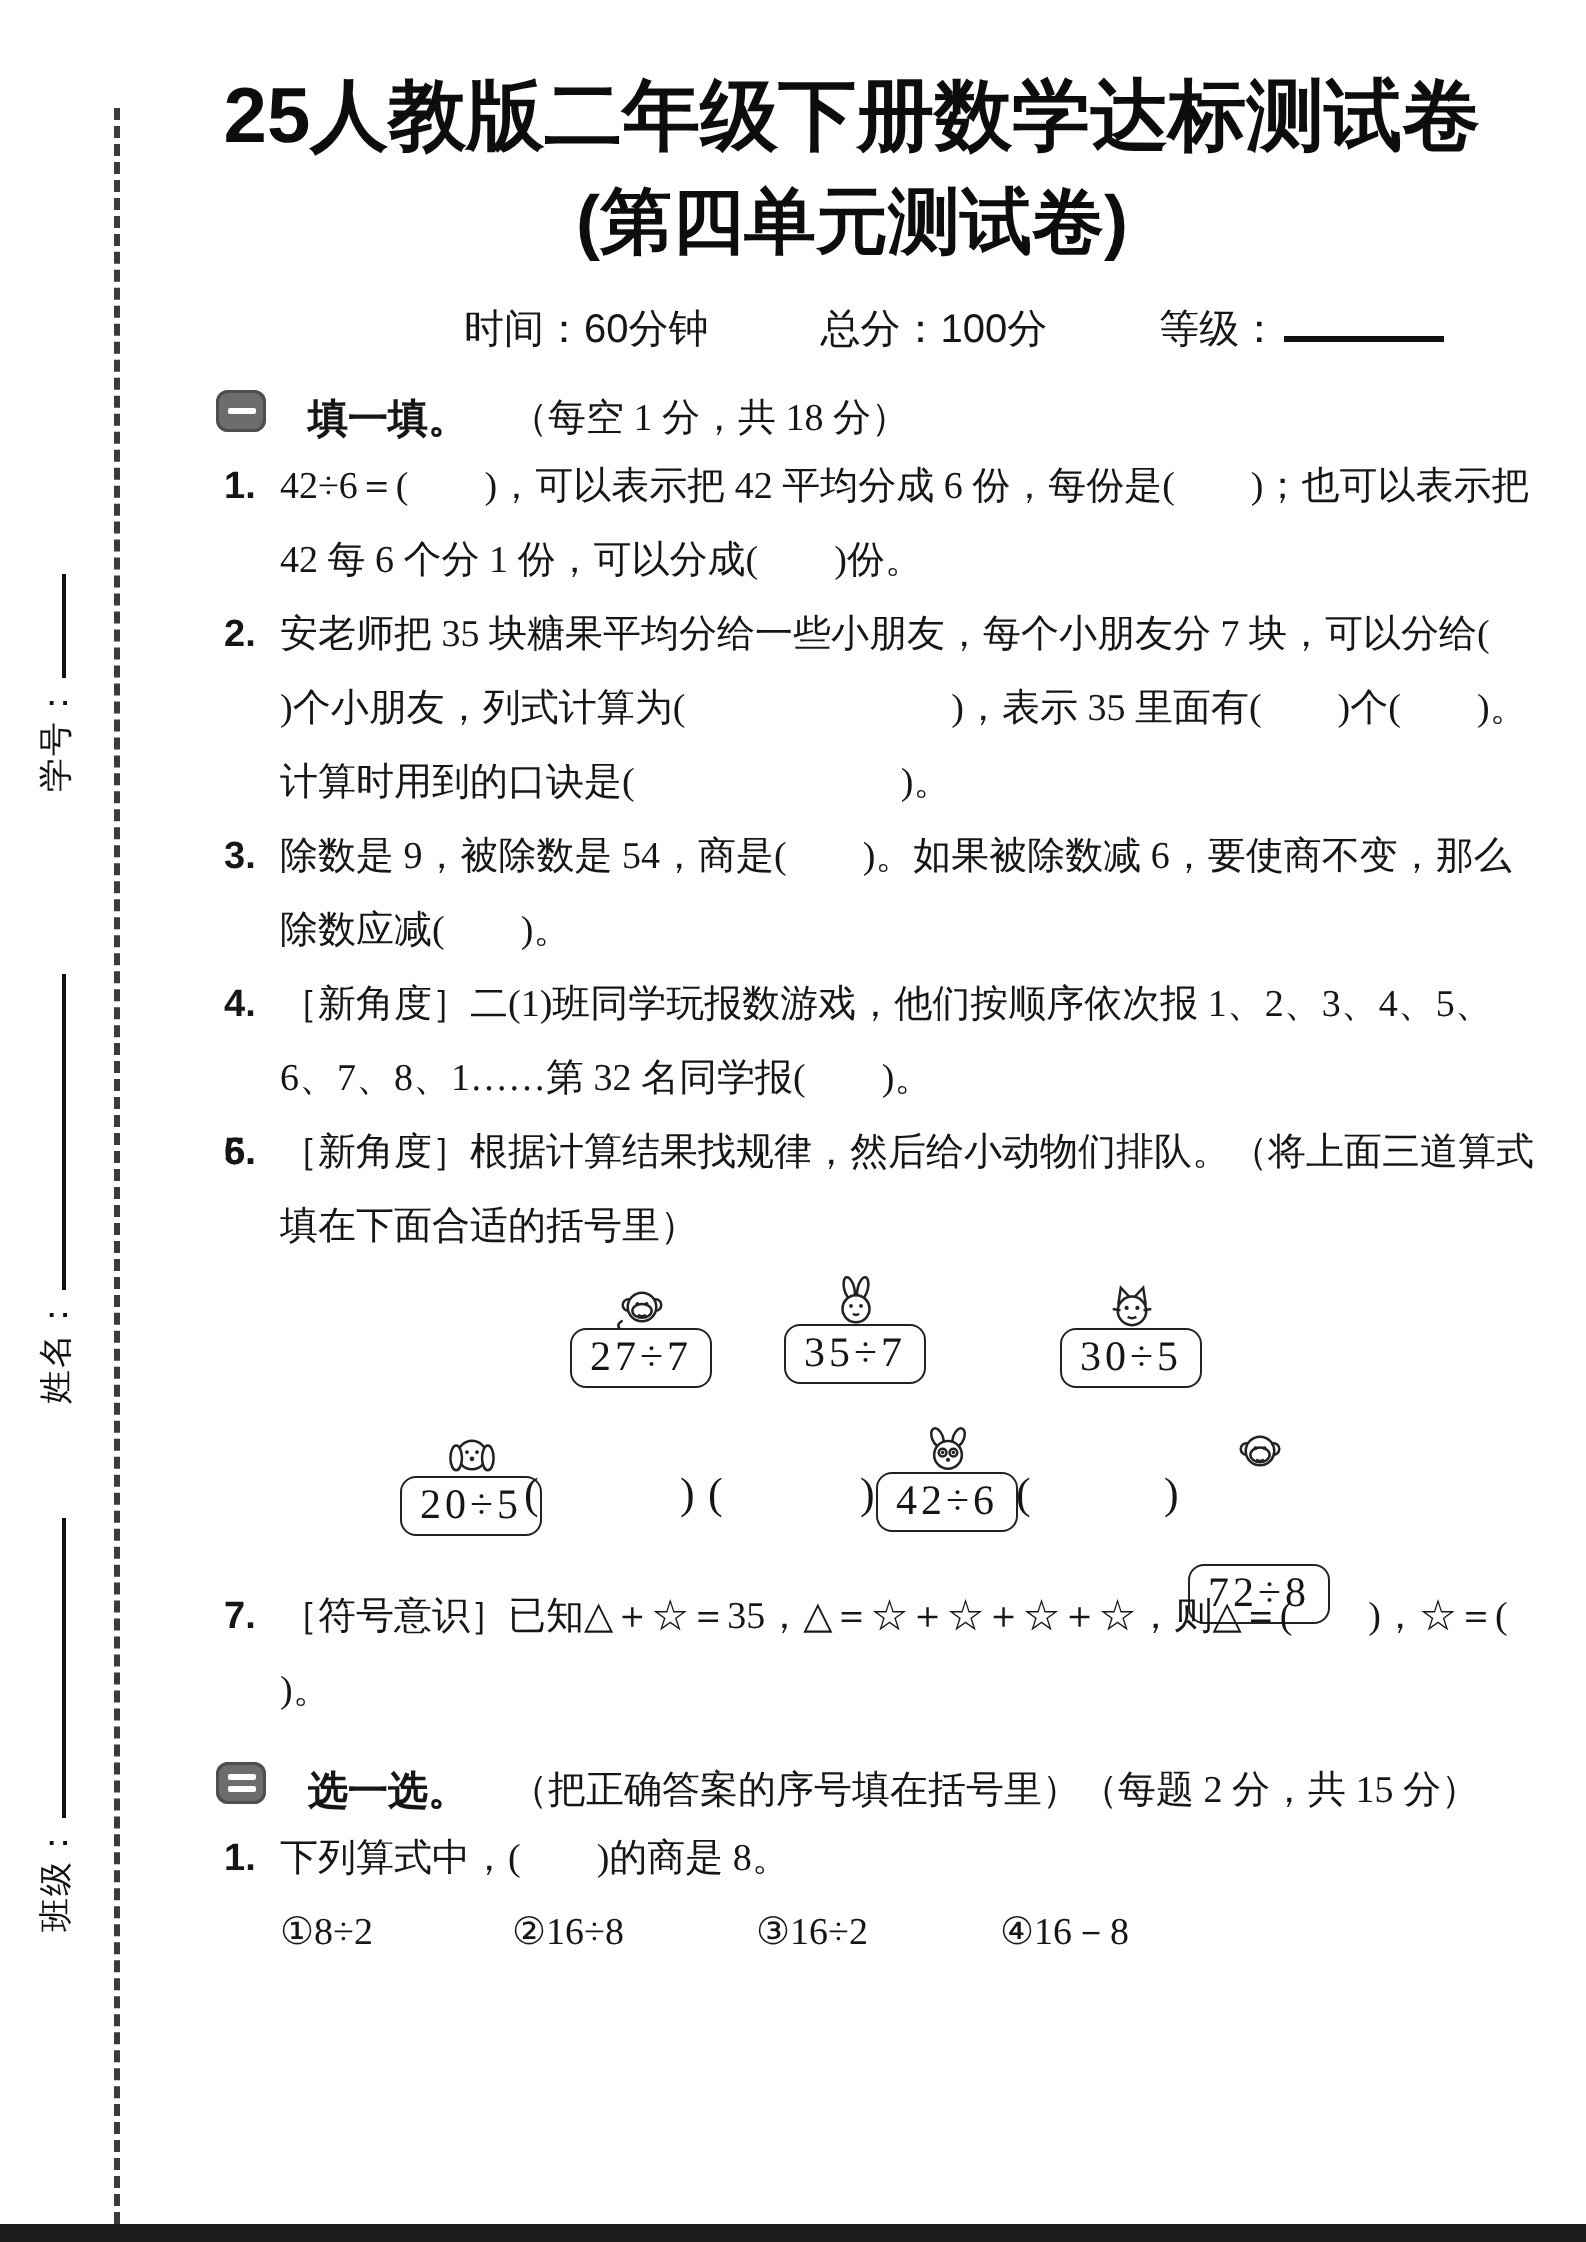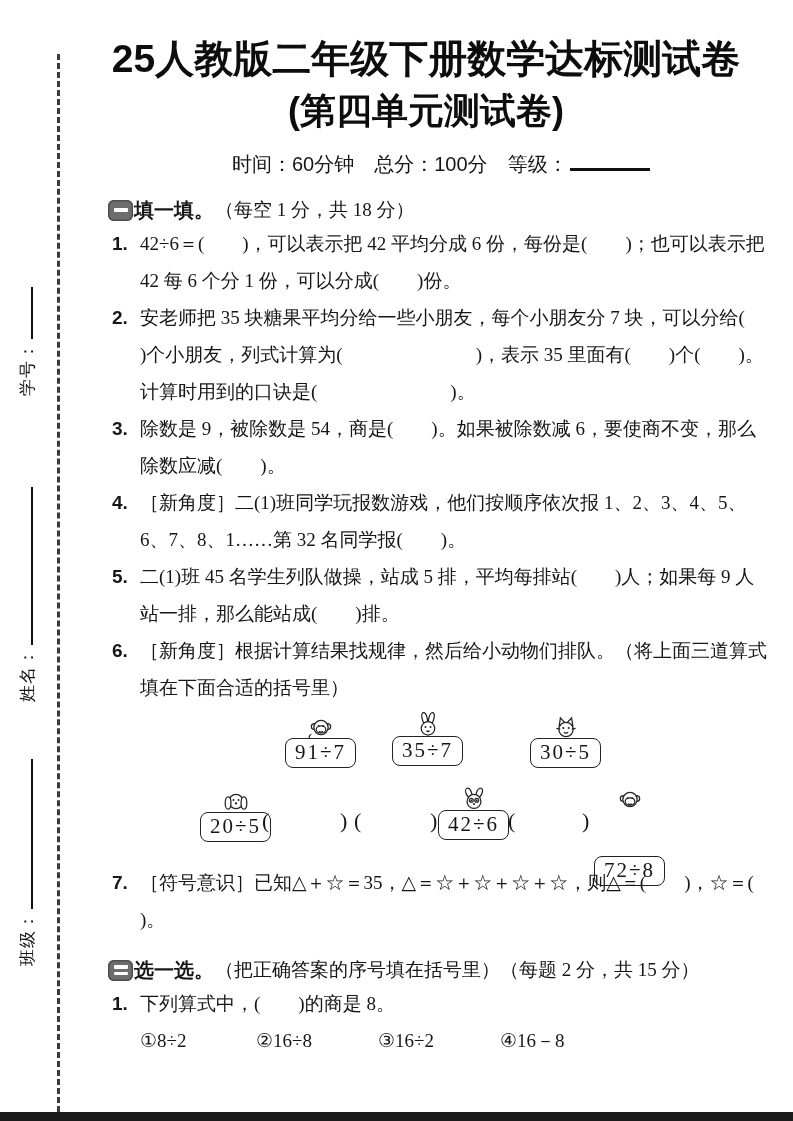--- a/index.html
+++ b/index.html
@@ -21,25 +21,25 @@
   .main{position:absolute;left:80px;top:34px;width:692px;}
   .title1{
     font-family:"Liberation Sans","DejaVu Sans",sans-serif;font-weight:900;
     font-size:39px;line-height:50px;text-align:center;letter-spacing:0px;color:#0d0d0d;
   }
   .title2{
     font-family:"Liberation Sans","DejaVu Sans",sans-serif;font-weight:900;
     font-size:36px;line-height:50px;text-align:center;color:#0d0d0d;margin-top:2px;
   }
   .info-row{
-    display:flex;align-items:flex-end;margin:12px 0 0 152px;gap:20px;
+    display:flex;align-items:flex-end;margin:12px 0 0 152px;gap:56px;
     font-family:"Liberation Sans","DejaVu Sans",sans-serif;font-size:20px;color:#161616;
   }
   .grade-line{display:inline-block;width:80px;border-bottom:3px solid #111;height:1em;margin-left:2px;}
-  .sec-header{display:flex;align-items:center;gap:1px;margin-top:17px;font-size:20px;line-height:30px;padding-left:28px;}
+  .sec-header{display:flex;gap:21px;margin-top:17px;font-size:20px;line-height:30px;padding-left:28px;}
   .sec-icon{
     width:25px;height:21px;background:#6d6d6d;border-radius:6px;
     display:inline-flex;flex-direction:column;justify-content:center;align-items:center;gap:3px;
     box-shadow:inset 0 0 0 1.5px #4e4e4e;flex:0 0 auto;
   }
   .sec-icon .bar{width:14px;height:3.2px;background:#fff;border-radius:1px;}
   .sec-title{font-weight:bold;font-family:"Liberation Sans","DejaVu Sans",sans-serif;font-size:20px;}
   .sec-note{font-size:19px;}
   .q{position:relative;margin-left:32px;padding-left:28px;font-size:19px;line-height:37px;}
   .qnum{position:absolute;left:0;top:0;font-weight:bold;font-family:"Liberation Sans","DejaVu Sans",sans-serif;}
@@ -102,41 +102,40 @@
   <div class="q">
     <span class="qnum">3.</span>
     <span class="qtext">除数是 9，被除数是 54，商是(        )。如果被除数减 6，要使商不变，那么除数应减(        )。</span>
   </div>
   <div class="q">
     <span class="qnum">4.</span>
     <span class="qtext">［新角度］二(1)班同学玩报数游戏，他们按顺序依次报 1、2、3、4、5、6、7、8、1……第 32 名同学报(        )。</span>
   </div>
   <div class="q">
     <span class="qnum">5.</span>
-    <span class="qtext">二(1)班 45 名学生列队做操，站成 5 排，平均每排站(        )人；如果每 9 人站一排，那么能站成(        )排。</span>
   </div>
   <div class="q">
     <span class="qnum">6.</span>
     <span class="qtext">［新角度］根据计算结果找规律，然后给小动物们排队。（将上面三道算式填在下面合适的括号里）</span>
   </div>
 
   <div class="diagram">
 
     <div class="agroup" style="left:205px;top:2px;">
       <svg class="animal" viewBox="0 0 30 28">
         <path d="M5,21 q-4,2 -1,5" fill="none"></path>
         <circle cx="8" cy="13" r="3"></circle>
           <circle cx="22" cy="13" r="3"></circle>
         <circle cx="15" cy="14" r="7.4"></circle>
         <ellipse cx="15" cy="16" rx="5" ry="3.6"></ellipse>
         <circle class="fill" cx="12.6" cy="12.4" r="1"></circle>
           <circle class="fill" cx="17.4" cy="12.4" r="1"></circle>
         <path d="M13,18 q2,1.6 4,0" fill="none"></path>
       </svg>
-      <div class="ebox">91÷7</div>
+      <div class="ebox">27÷7</div>
     </div>
 
     <div class="agroup" style="left:312px;top:0px;">
       <svg class="animal" viewBox="0 0 30 28">
         <ellipse cx="11.5" cy="6.5" rx="2.6" ry="6" transform="rotate(-14 11.5 6.5)"></ellipse>
         <ellipse cx="18.5" cy="6.5" rx="2.6" ry="6" transform="rotate(14 18.5 6.5)"></ellipse>
         <circle cx="15" cy="17" r="7"></circle>
         <circle class="fill" cx="12.4" cy="15.5" r="1"></circle>
           <circle class="fill" cx="17.6" cy="15.5" r="1"></circle>
         <path d="M13.4,19.5 q1.6,1.4 3.2,0" fill="none"></path>

